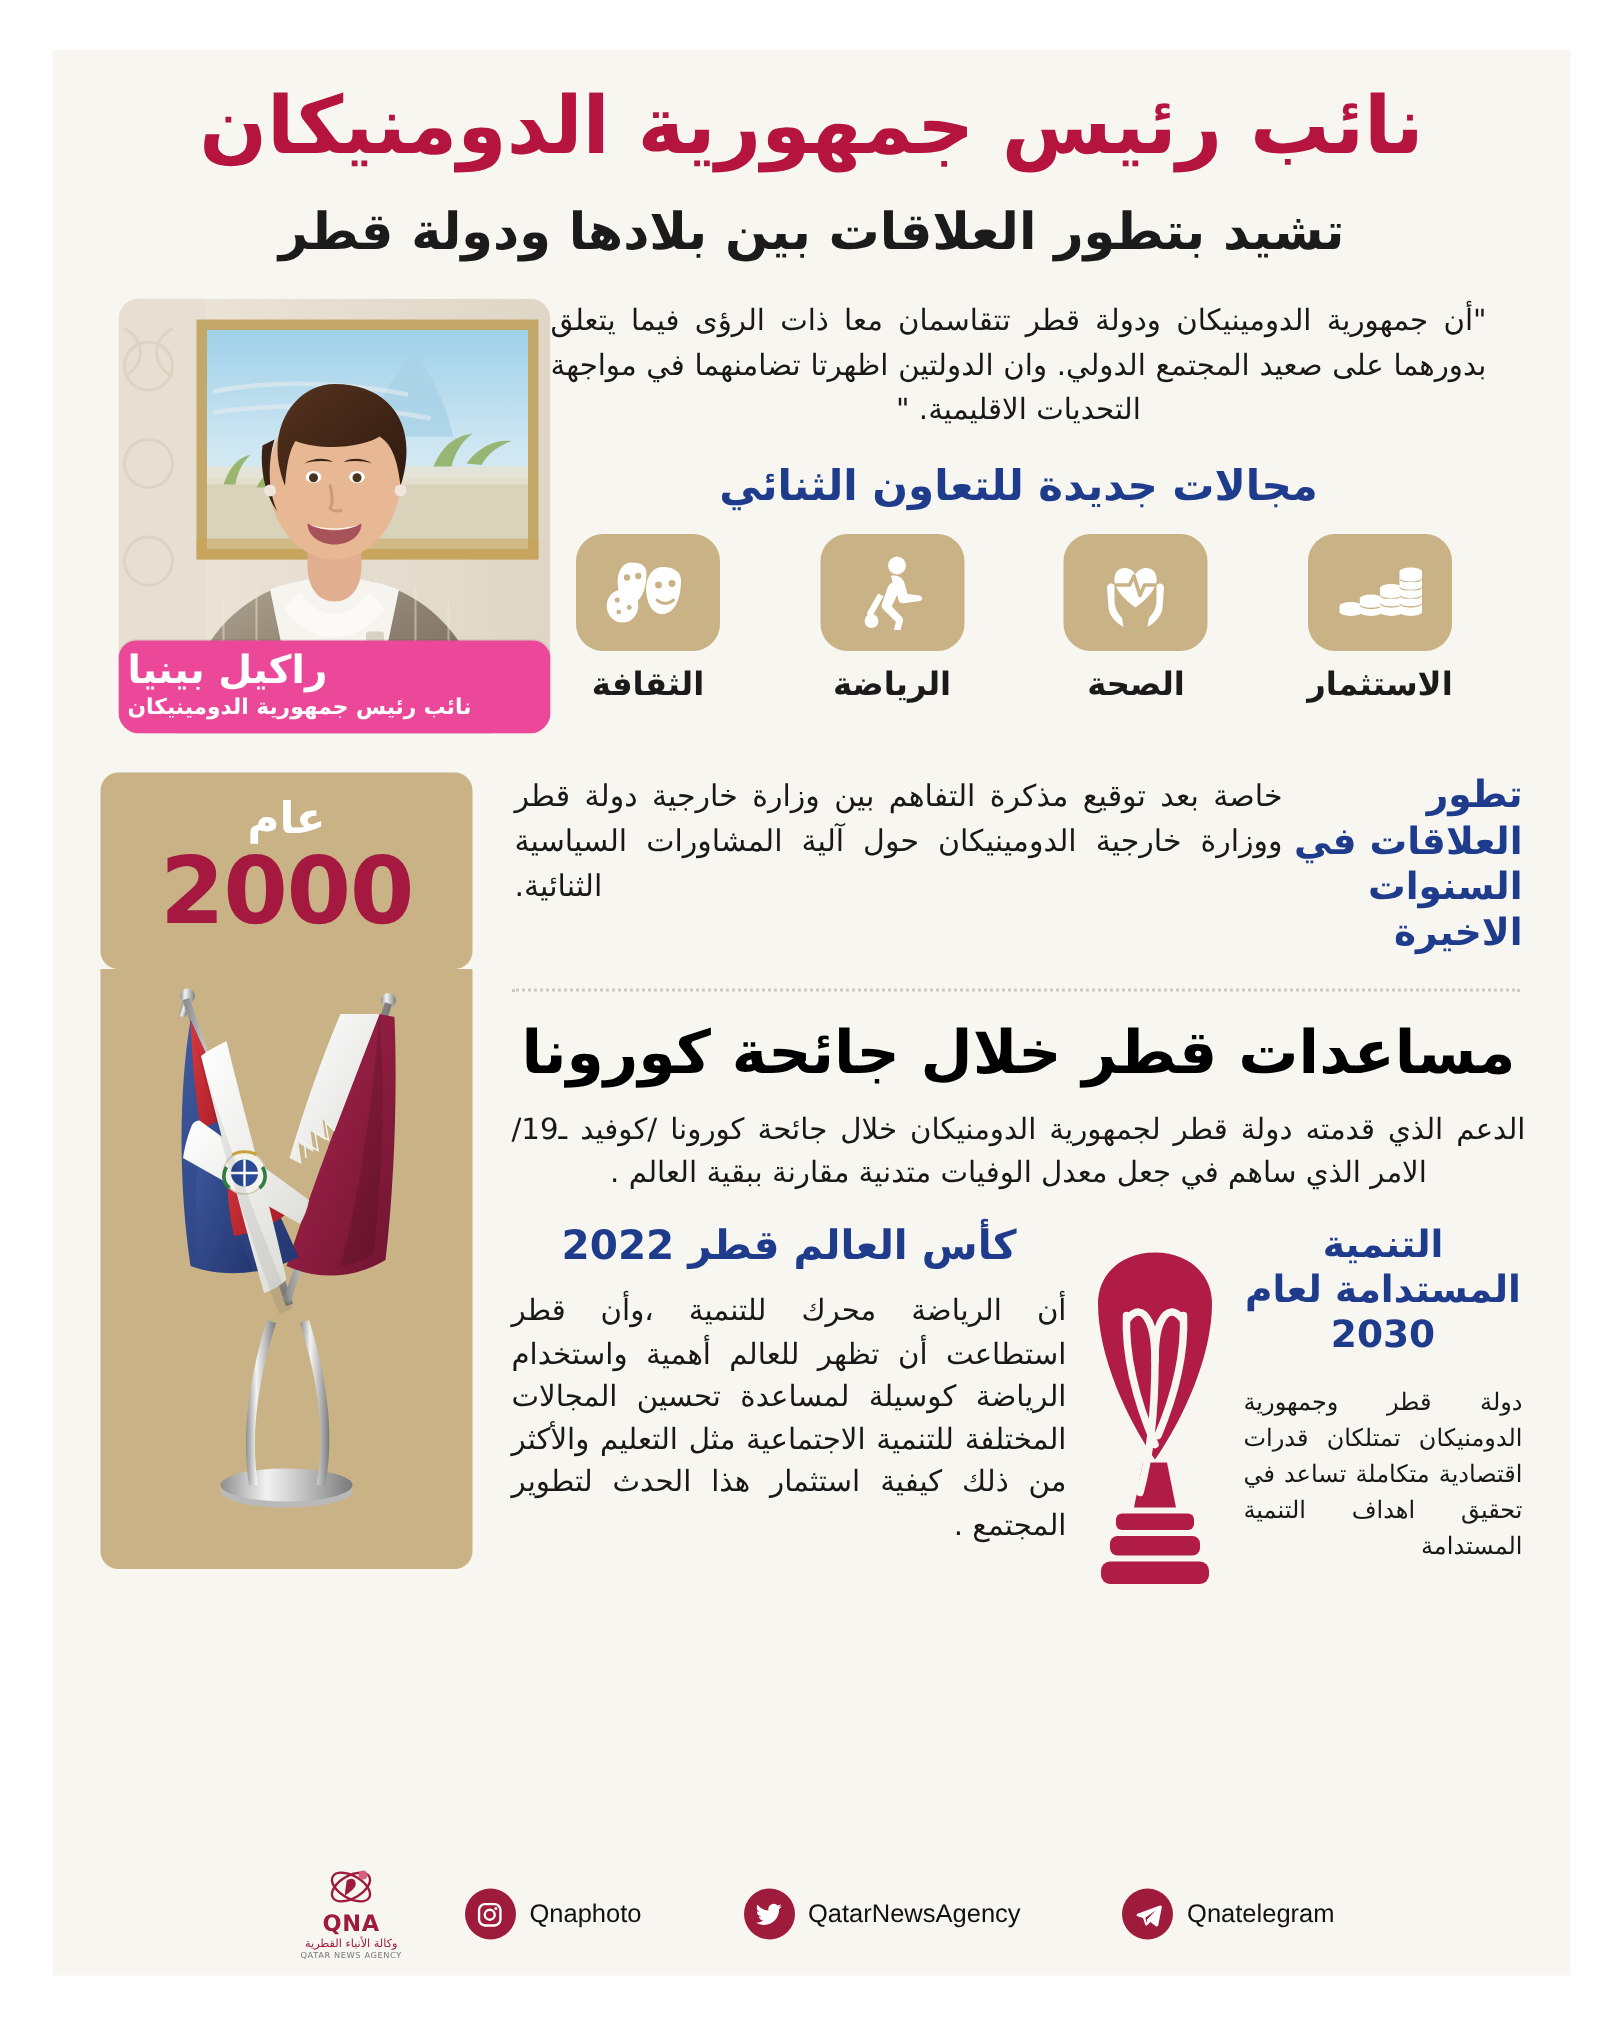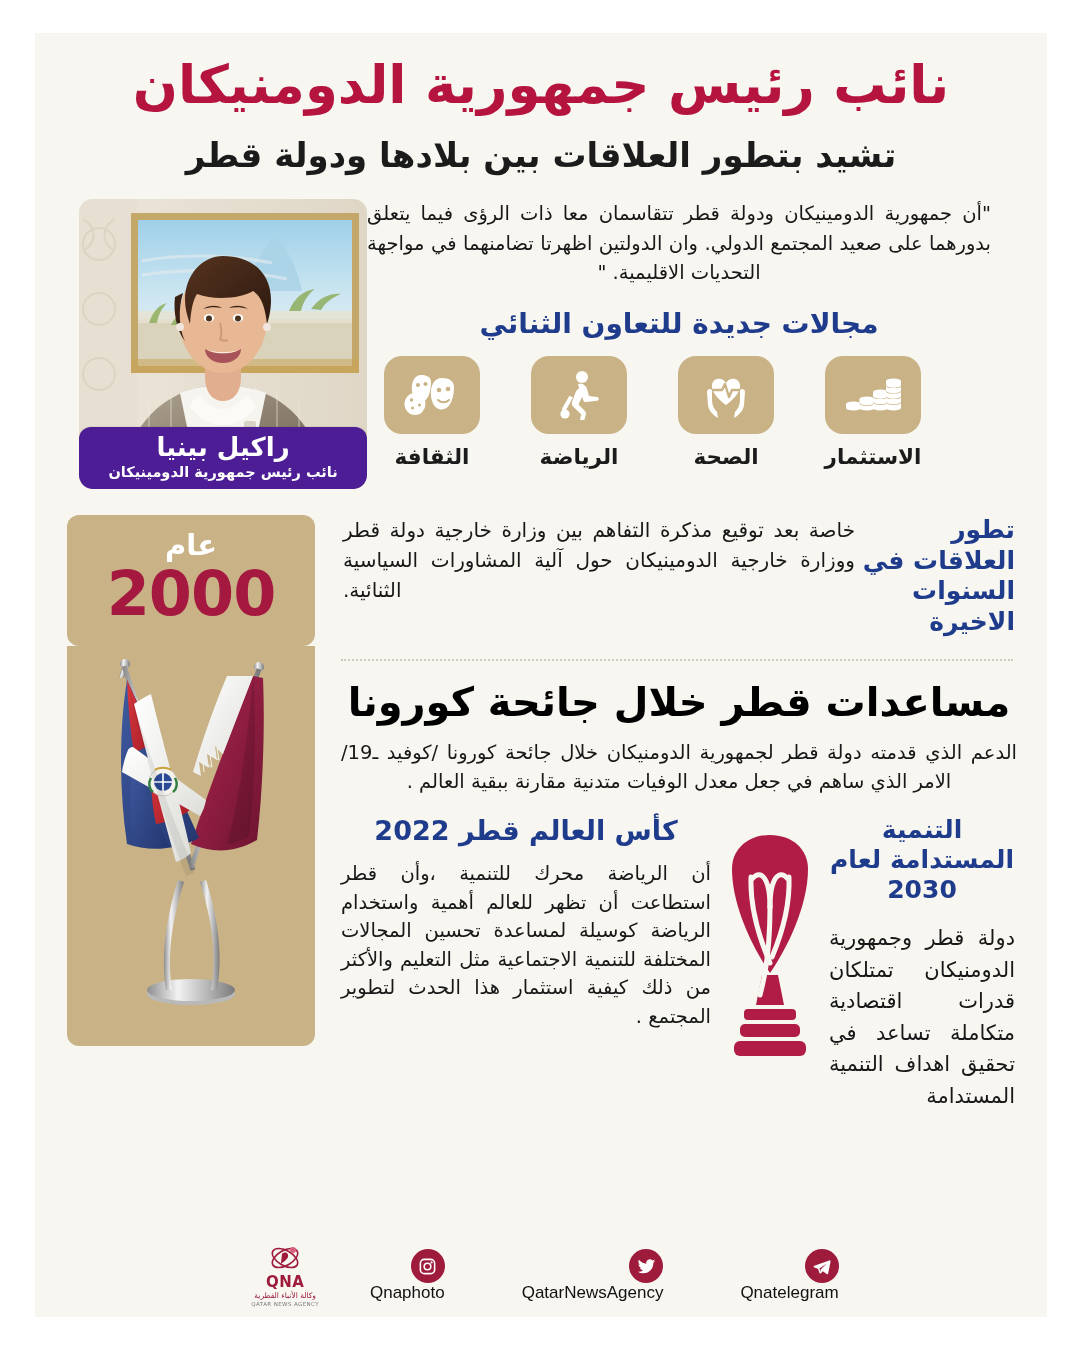--- a/index.html
+++ b/index.html
@@ -10,33 +10,33 @@
   
   .hdr{padding-top:22px;text-align:center;}
   .hdr h1{margin:0;font-size:53px;line-height:1.12;font-weight:bold;color:#b5143f;letter-spacing:-.5px;}
   .hdr h2{margin:22px 0 0;font-size:34px;line-height:1.15;font-weight:bold;color:#1b1b1b;}
 
   
   .top{display:flex;flex-direction:row;margin-top:24px;padding:0 30px 0 32px;}
   .portrait-col{width:300px;flex:0 0 300px;}
   .photo-wrap{position:relative;width:288px;height:290px;border-radius:14px;overflow:hidden;}
   .photo{position:absolute;inset:0;}
-  .cap{position:absolute;left:0;right:0;bottom:0;background:#4c1d95;border-radius:12px;
-       padding:7px 6px 9px;text-align:center;box-shadow:0 0 0 1px rgba(0,0,0,.06);}
+  .cap{position:absolute;left:0;right:0;bottom:0;background:#ec4899;border-radius:12px;
+       padding:7px 6px 9px;text-align:left;box-shadow:0 0 0 1px rgba(0,0,0,.06);}
   .cap .nm{color:#fff;font-size:26px;font-weight:bold;line-height:1.05;}
   .cap .rl{color:#fff;font-size:14.5px;font-weight:bold;margin-top:3px;line-height:1.1;}
 
   .right-col{flex:1;padding-right:26px;}
   .quote{font-size:19.5px;line-height:1.5;color:#181818;text-align:justify;
          text-align-last:center;direction:rtl;}
   .coop-title{margin-top:20px;text-align:center;font-size:28px;font-weight:bold;color:#1f3c8c;}
 
   
-  .icons{display:flex;flex-direction:row-reverse;justify-content:flex-start;
-         margin:16px 12px 0 6px;gap:29px;}
+  .icons{display:flex;flex-direction:row-reverse;justify-content:space-between;
+         margin:16px 12px 0 6px;}
   .ic{width:118px;text-align:center;}
   .tile{width:96px;height:78px;margin:0 auto;background:#c9b386;border-radius:18px;
         display:flex;align-items:center;justify-content:center;}
   .tile svg{display:block;}
   .ic .lbl{margin-top:10px;font-size:21.5px;font-weight:bold;color:#1b1b1b;}
 
   
   .mid{display:flex;flex-direction:row;margin-top:26px;padding:0 0 0 32px;}
   .mid-left{flex:1;padding-left:8px;}
   .year-col{width:248px;flex:0 0 248px;margin-right:6px;}
@@ -56,34 +56,34 @@
 
   
   .bottom{display:flex;flex-direction:row;margin-top:18px;padding:0 26px 0 12px;}
   .wc{width:370px;flex:0 0 370px;}
   .wc h4{margin:0;text-align:center;font-size:27px;font-weight:bold;color:#1f3c8c;}
   .wc p{margin:14px 0 0;font-size:19.5px;line-height:1.46;color:#181818;text-align:justify;}
   .trophy{width:118px;flex:0 0 118px;display:flex;align-items:flex-start;justify-content:center;
           padding-top:14px;}
   .sd{flex:1;padding-right:6px;}
   .sd h4{margin:0;text-align:center;font-size:25px;font-weight:bold;color:#1f3c8c;line-height:1.2;}
-  .sd p{margin:18px 0 0;font-size:21px;line-height:1.5;color:#181818;text-align:justify;}
+  .sd p{margin:18px 0 0;font-size:16px;line-height:1.5;color:#181818;text-align:justify;}
 
   
   .year-card{background:#c9b386;border-radius:12px;padding:16px 10px 20px;text-align:center;}
   .year-card .y-lbl{font-size:29px;font-weight:bold;color:#fff;line-height:1;}
   .year-card .y-num{font-size:62px;font-weight:bold;color:#a51941;line-height:1.02;margin-top:2px;
                     letter-spacing:-1px;}
   .year-card .y-sub{font-size:18px;font-weight:bold;color:#fff;line-height:1.35;margin-top:8px;}
   .flags-box{margin-top:0;background:#c9b386;border-radius:0 0 12px 12px;height:400px;position:relative;overflow:hidden;}
 
   
   .footer{position:absolute;left:0;right:0;bottom:6px;height:70px;
           display:flex;flex-direction:row-reverse;align-items:center;justify-content:center;gap:16px;}
-  .soc{display:flex;flex-direction:column;align-items:flex-end;margin:3px 26px;direction:ltr;}
+  .soc{display:flex;flex-direction:row;align-items:center;margin:3px 26px;direction:ltr;}
   .soc .cir{width:34px;height:34px;border-radius:50%;background:#9e1b3c;
             display:flex;align-items:center;justify-content:center;flex:0 0 34px;}
   .soc .hnd{margin-left:9px;font-size:17px;color:#111;font-family:"Liberation Sans",sans-serif;}
   .qna{margin-left:34px;text-align:center;direction:ltr;}
   .qna .q1{font-size:15px;font-weight:bold;color:#9e1b3c;letter-spacing:.5px;line-height:1;}
   .qna .q2{font-size:7.5px;color:#9e1b3c;line-height:1.5;}
   .qna .q3{font-size:5.5px;color:#777;letter-spacing:.4px;}
 </style>
 </head>
 <body>

